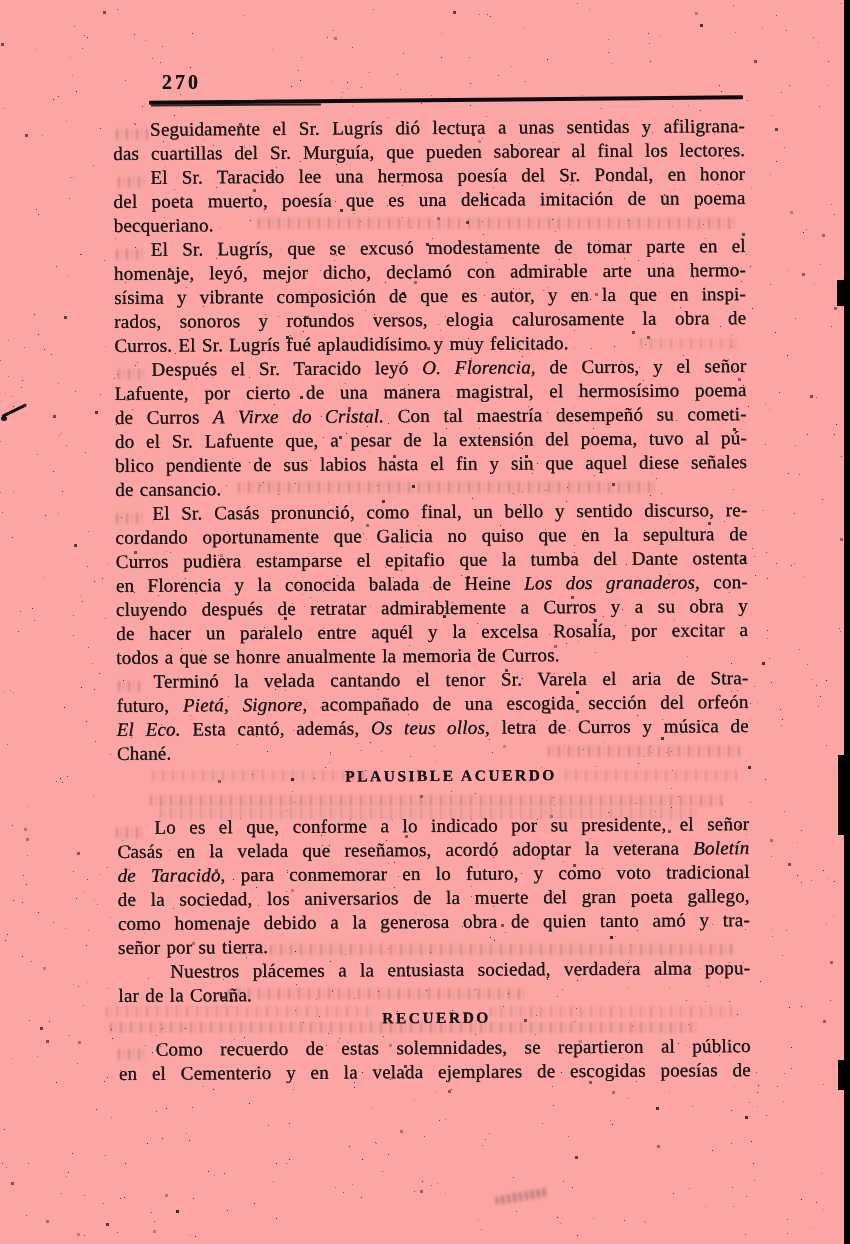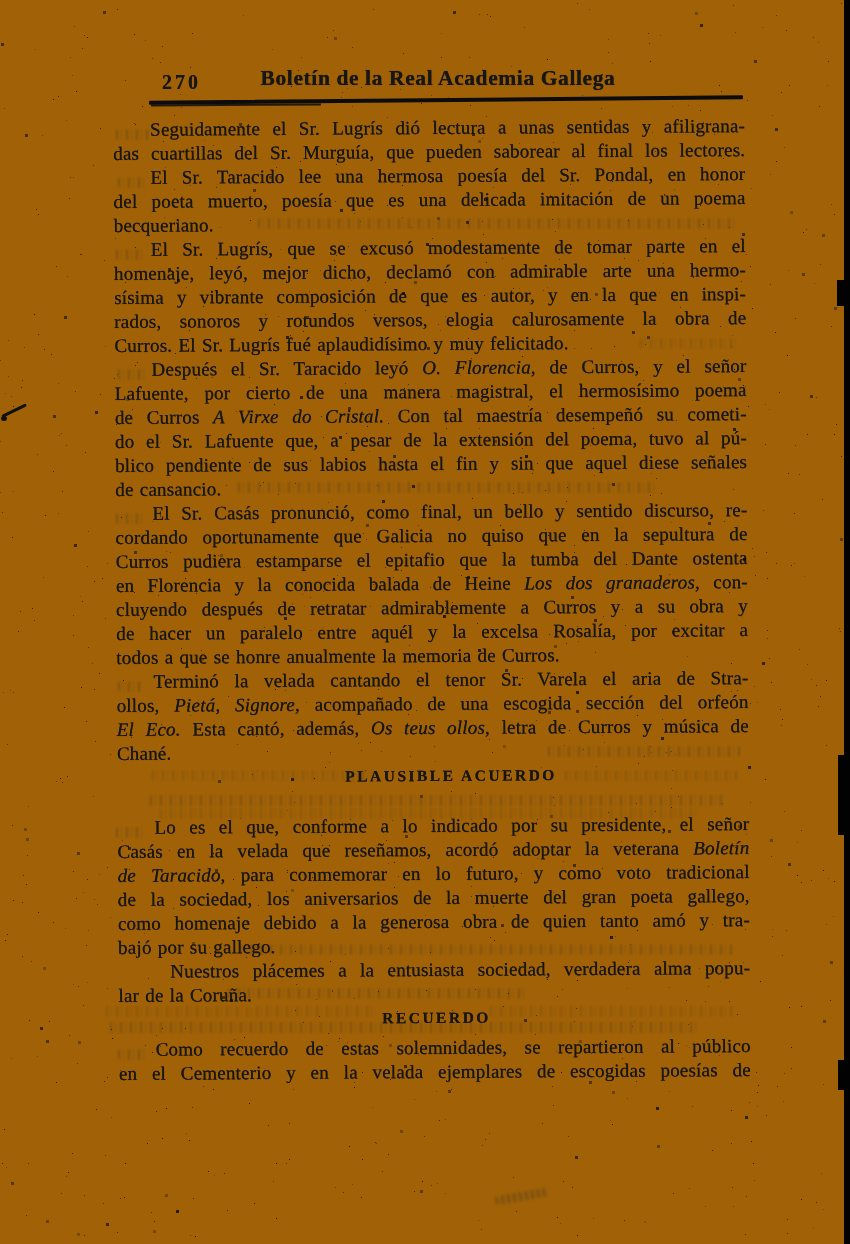--- a/index.html
+++ b/index.html
@@ -1,16 +1,16 @@
 <!DOCTYPE html>
 <html><head>
 <meta charset="utf-8">
 <style>
   html,body{margin:0;padding:0;background:#ffffff;}
-  .page{position:relative;width:850px;height:1244px;background:#a16207;overflow:hidden;
+  .page{position:relative;width:850px;height:1244px;background:#fca5a5;overflow:hidden;
         font-family:"Liberation Serif","DejaVu Serif",serif;color:#161616;}
 
   
   .page-number{position:absolute;left:162px;top:71px;font-size:20px;font-weight:bold;
                letter-spacing:3px;text-shadow:0 0 .6px rgba(20,20,20,.85);}
   .header-title{position:absolute;left:113px;top:66px;width:632px;text-align:center;
                 font-weight:bold;font-size:21.5px;letter-spacing:.6px;
                 transform:translateX(9px);text-shadow:0 0 .7px rgba(15,15,15,.9);}
   .header-rule{position:absolute;left:149px;top:98px;width:594px;height:4px;background:#0c0c0c;
                transform:rotate(-0.55deg);border-radius:1px;}
@@ -48,21 +48,20 @@
             filter:blur(1.4px);transform:rotate(-10deg);border-radius:4px;
             background:repeating-linear-gradient(90deg,rgba(40,40,40,.7) 0 3px,transparent 3px 6px);}
   .noise{position:absolute;left:0;top:0;width:1px;height:1px;background:transparent;}
 </style>
 </head>
 <body>
 
 <div class="page">
 
   <div class="page-number">270</div>
-  <div class="header-title">Boletín de la Real Academia Gallega</div>
   <div class="header-rule"></div>
   <div class="header-rule2"></div>
 
   <div class="scan-article">
 
     <div class="para">
       <div class="line first"><span>Seguidamente el Sr. Lugrís dió lectura a unas sentidas y afiligrana-</span></div>
       <div class="line"><span>das cuartillas del Sr. Murguía, que pueden saborear al final los lectores.</span></div>
     </div>
 
@@ -94,34 +93,34 @@
       <div class="line"><span>cordando oportunamente que Galicia no quiso que en la sepultura de</span></div>
       <div class="line"><span>Curros pudiera estamparse el epitafio que la tumba del Dante ostenta</span></div>
       <div class="line"><span>en Florencia y la conocida balada de Heine </span><span class="it">Los dos granaderos,</span><span> con-</span></div>
       <div class="line"><span>cluyendo después de retratar admirablemente a Curros y a su obra y</span></div>
       <div class="line"><span>de hacer un paralelo entre aquél y la excelsa Rosalía, por excitar a</span></div>
       <div class="line last"><span>todos a que se honre anualmente la memoria de Curros.</span></div>
     </div>
 
     <div class="para">
       <div class="line first"><span>Terminó la velada cantando el tenor Sr. Varela el aria de Stra-</span></div>
-      <div class="line"><span>ollos, </span><span class="it">Pietá, Signore,</span><span> acompañado de una escogida sección del orfeón</span></div>
+      <div class="line"><span>futuro, </span><span class="it">Pietá, Signore,</span><span> acompañado de una escogida sección del orfeón</span></div>
       <div class="line"><span class="it">El Eco.</span><span> Esta cantó, además, </span><span class="it">Os teus ollos,</span><span> letra de Curros y música de</span></div>
       <div class="line last"><span>Chané.</span></div>
     </div>
 
     <div class="heading h1">PLAUSIBLE ACUERDO</div>
 
     <div class="para gap-before-b7">
       <div class="line first"><span>Lo es el que, conforme a lo indicado por su presidente, el señor</span></div>
       <div class="line"><span>Casás en la velada que reseñamos, acordó adoptar la veterana </span><span class="it">Boletín</span></div>
       <div class="line"><span class="it">de Taracido,</span><span> para conmemorar en lo futuro, y como voto tradicional</span></div>
       <div class="line"><span>de la sociedad, los aniversarios de la muerte del gran poeta gallego,</span></div>
       <div class="line"><span>como homenaje debido a la generosa obra de quien tanto amó y tra-</span></div>
-      <div class="line last"><span>bajó por su gallego.</span></div>
+      <div class="line last"><span>señor por su tierra.</span></div>
     </div>
 
     <div class="para">
       <div class="line bigindent"><span>Nuestros plácemes a la entusiasta sociedad, verdadera alma popu-</span></div>
       <div class="line last"><span>lar de la Coruña.</span></div>
     </div>
 
     <div class="heading h2">RECUERDO</div>
 
     <div class="para gap-before-b10">

